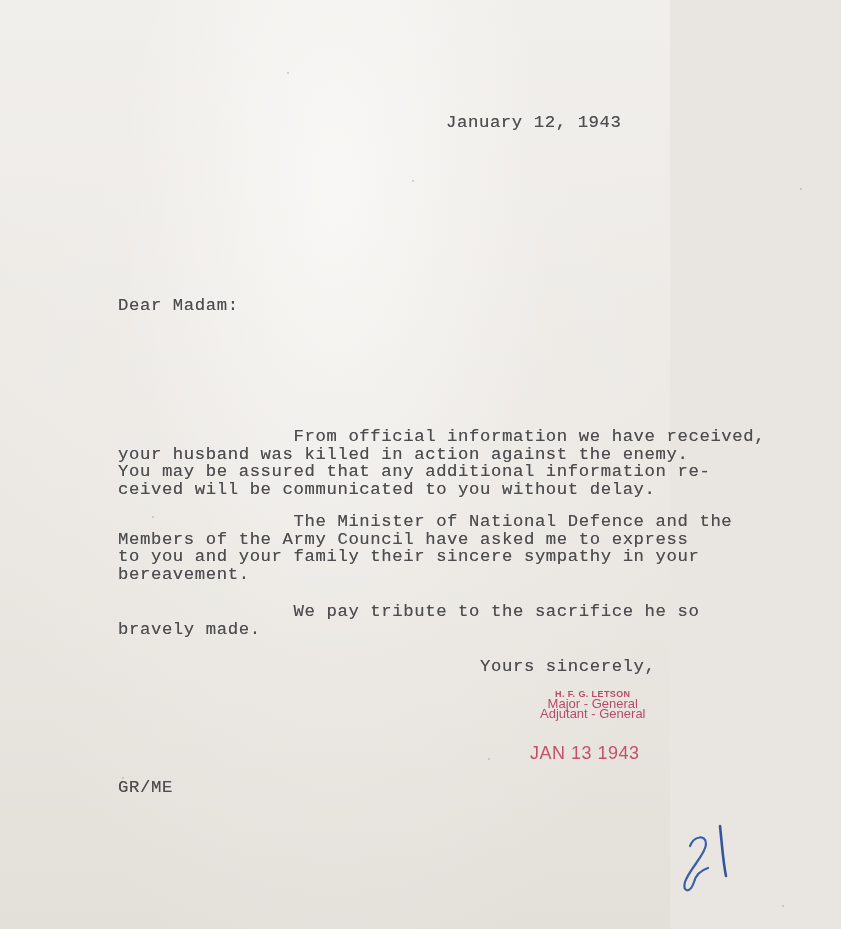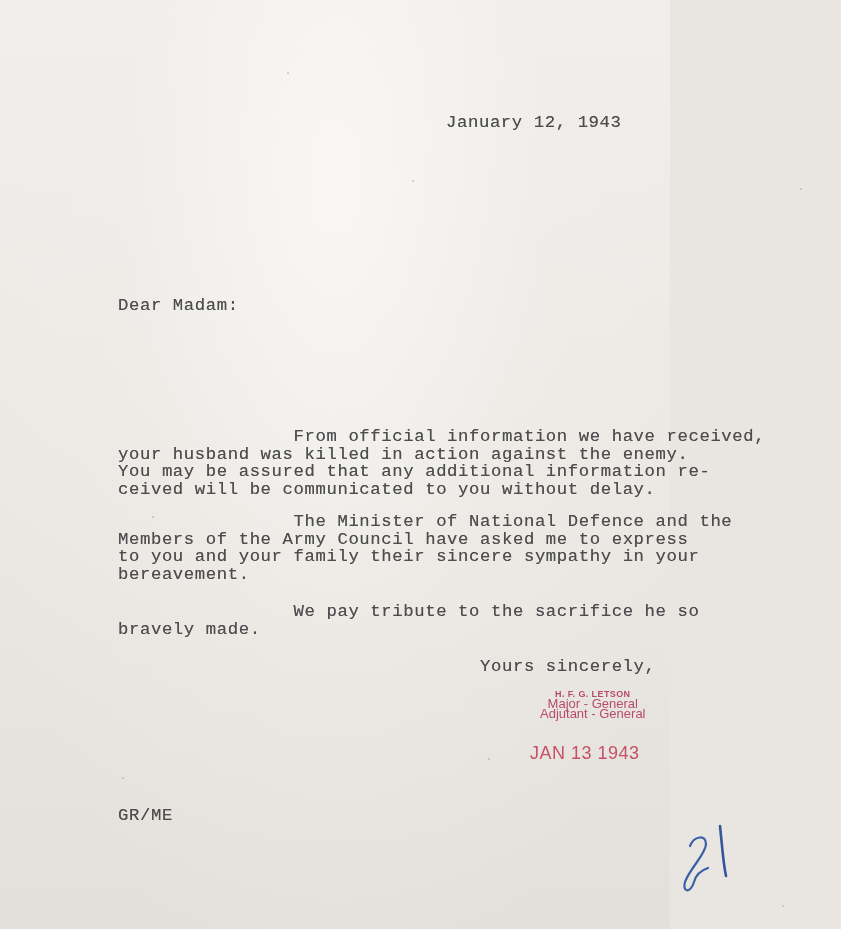--- a/index.html
+++ b/index.html
@@ -34,21 +34,21 @@
     .date { left: 446px; top: 114px; }
     .address { left: 118px; top: 205px; }
     .salutation { left: 118px; top: 297px; }
     .para { left: 118px; }
     .p1 { top: 333px; }
     .p2 { top: 428px; }
     .p3 { top: 513px; }
     .p4 { top: 603px; }
     .closing { left: 480px; top: 658px; }
     .sig-typed { left: 481px; top: 769px; }
-    .ref { left: 118px; top: 807px; }
+    .ref { left: 118px; top: 779px; }
 
     .stamp {
       position: absolute;
       left: 540px;
       top: 689px;
       font-family: "Liberation Sans", "DejaVu Sans", sans-serif;
       color: #b23a5c;
       text-align: center;
       line-height: 10px;
       opacity: 0.9;

